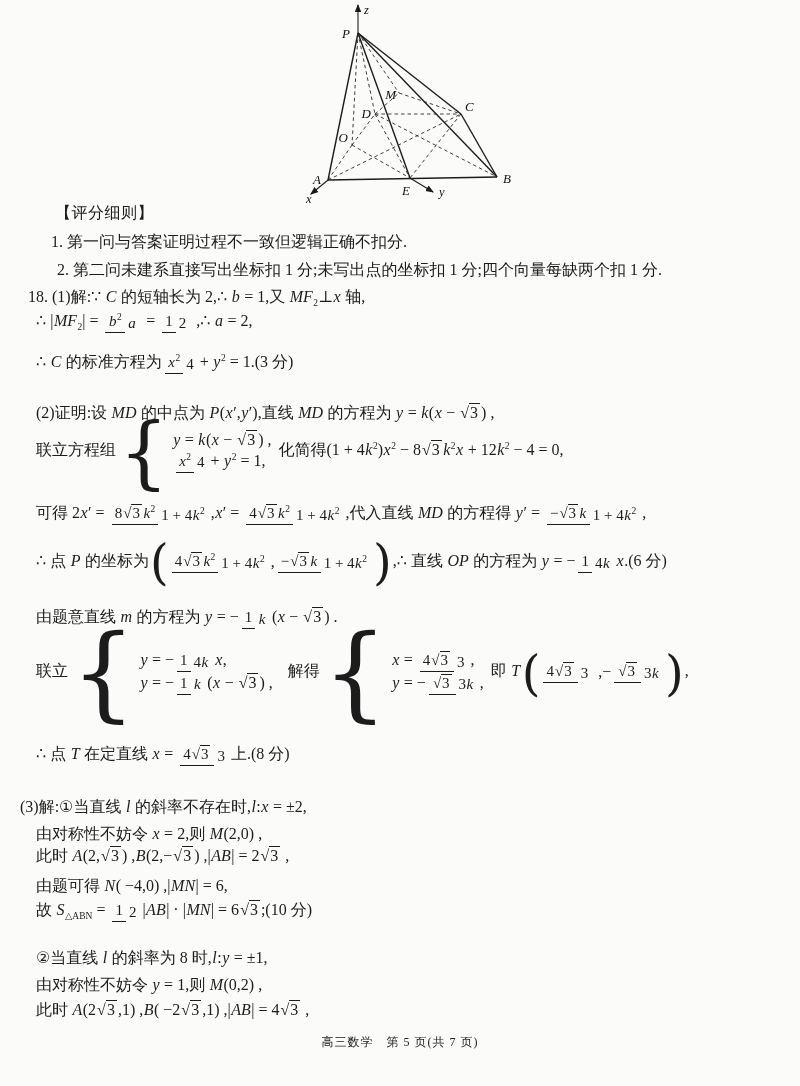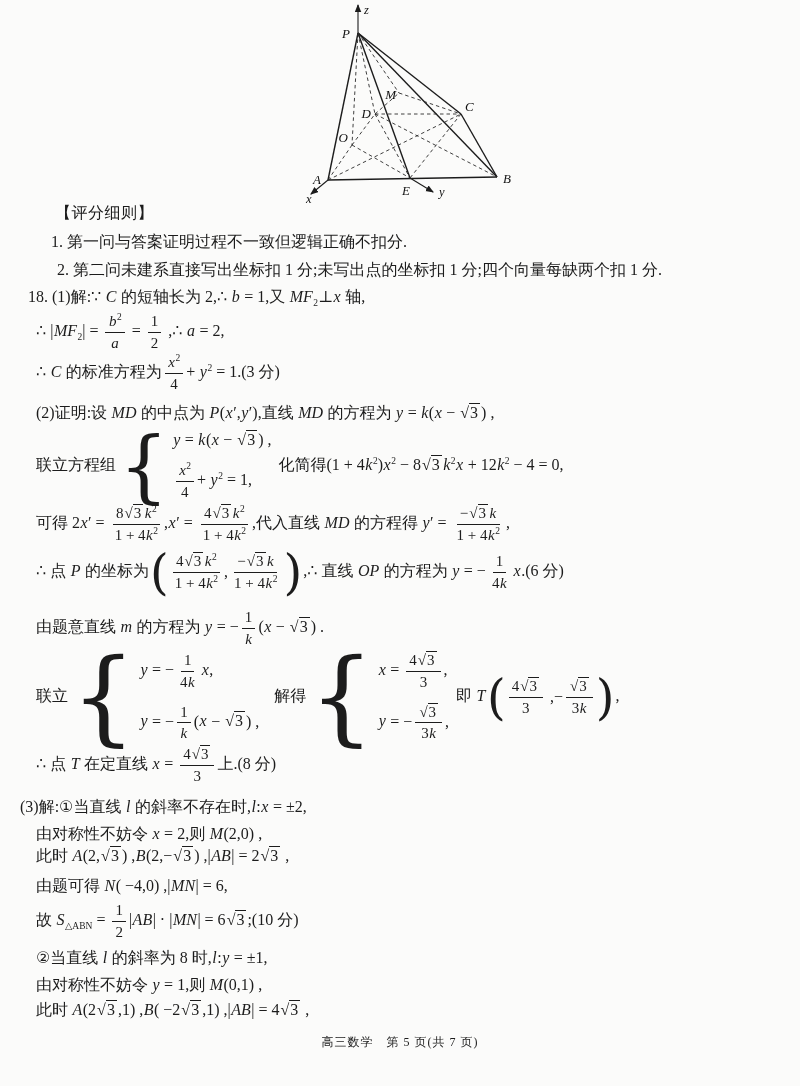--- a/index.html
+++ b/index.html
@@ -18,33 +18,33 @@
 
   .mline{
     position:absolute;white-space:pre;font-size:16px;line-height:1.3;
   }
   .mline.bold{font-weight:normal;letter-spacing:0.5px;}
   .cn{white-space:pre;}
   .var{font-style:italic;padding:0 0.5px;}
   sup{font-size:9.5px;line-height:0;}
   sub{font-size:9.5px;line-height:0;}
   .frac{
-    display:inline-flex;flex-direction:column;align-items:center;
+    display:inline-flex;flex-direction:row;align-items:center;
     vertical-align:middle;margin:1px 3px;font-size:15px;line-height:1.25;
     text-align:center;
   }
   .frac .num,.frac .den{display:block;white-space:pre;padding:0 3px;line-height:1.25;}
   .frac .num{border-bottom:1.2px solid #1c1c1c;padding-bottom:1px;}
   .frac .den{padding-top:1px;}
   .sqrt{display:inline-flex;align-items:baseline;vertical-align:baseline;margin:0 1px;}
   .sqrt .rad{line-height:1;}
   .sqrt .arg{border-top:1.2px solid #1c1c1c;padding:0 2px 0 1px;line-height:1.1;}
   .cases{display:inline-flex;align-items:center;vertical-align:middle;margin:0 3px;}
   .cases .brace{line-height:0;font-family:"DejaVu Serif","Liberation Serif",serif;font-weight:400;margin-right:4px;}
-  .cases .rows{display:inline-flex;flex-direction:column;align-items:flex-start;row-gap:9px;}
+  .cases .rows{display:inline-flex;flex-direction:column;align-items:flex-start;}
   .cases .row{display:block;white-space:pre;}
   .bgroup{display:inline-flex;align-items:center;vertical-align:middle;margin:0 1px;}
   .bgroup .bp{line-height:0;font-family:"DejaVu Serif","Liberation Serif",serif;}
   .bgroup .bgc{display:inline-flex;align-items:center;white-space:pre;}
   #page-footer{
     position:absolute;left:0;top:1034px;width:100%;text-align:center;
     font-size:12px;letter-spacing:1px;
   }
 </style>
 </head>
@@ -110,17 +110,17 @@
     <div class="mline" style="left: 36px; top: 551px;"><span class="cn">∴ 点 </span><span class="var">P</span><span class="cn"> 的坐标为</span><span class="bgroup"><span class="bp" style="font-size: 48px;">(</span><span class="bgc"><span class="frac"><span class="num"><span class="cn">4</span><span class="sqrt"><span class="rad">√</span><span class="arg"><span class="cn">3</span></span></span><span class="var">k</span><sup>2</sup></span><span class="den"><span class="cn">1 + 4</span><span class="var">k</span><sup>2</sup></span></span><span class="cn">,</span><span class="frac"><span class="num"><span class="cn">−</span><span class="sqrt"><span class="rad">√</span><span class="arg"><span class="cn">3</span></span></span><span class="var">k</span></span><span class="den"><span class="cn">1 + 4</span><span class="var">k</span><sup>2</sup></span></span></span><span class="bp" style="font-size: 48px;">)</span></span><span class="cn">,∴ 直线 </span><span class="var">OP</span><span class="cn"> 的方程为 </span><span class="var">y</span><span class="cn"> = −</span><span class="frac"><span class="num"><span class="cn">1</span></span><span class="den"><span class="cn">4</span><span class="var">k</span></span></span><span class="var">x</span><span class="cn">.(6 分)</span></div>
     <div class="mline" style="left: 36px; top: 607px;"><span class="cn">由题意直线 </span><span class="var">m</span><span class="cn"> 的方程为 </span><span class="var">y</span><span class="cn"> = −</span><span class="frac"><span class="num"><span class="cn">1</span></span><span class="den"><span class="var">k</span></span></span><span class="cn">(</span><span class="var">x</span><span class="cn"> − </span><span class="sqrt"><span class="rad">√</span><span class="arg"><span class="cn">3</span></span></span><span class="cn">) .</span></div>
     <div class="mline" style="left: 36px; top: 650px;"><span class="cn">联立</span><span class="cases"><span class="brace" style="font-size: 102px;">{</span><span class="rows"><span class="row"><span class="var">y</span><span class="cn"> = −</span><span class="frac"><span class="num"><span class="cn">1</span></span><span class="den"><span class="cn">4</span><span class="var">k</span></span></span><span class="var">x</span><span class="cn">,</span></span><span class="row"><span class="var">y</span><span class="cn"> = −</span><span class="frac"><span class="num"><span class="cn">1</span></span><span class="den"><span class="var">k</span></span></span><span class="cn">(</span><span class="var">x</span><span class="cn"> − </span><span class="sqrt"><span class="rad">√</span><span class="arg"><span class="cn">3</span></span></span><span class="cn">) ,</span></span></span></span><span class="cn">   解得</span><span class="cases"><span class="brace" style="font-size: 102px;">{</span><span class="rows"><span class="row"><span class="var">x</span><span class="cn"> = </span><span class="frac"><span class="num"><span class="cn">4</span><span class="sqrt"><span class="rad">√</span><span class="arg"><span class="cn">3</span></span></span></span><span class="den"><span class="cn">3</span></span></span><span class="cn">,</span></span><span class="row"><span class="var">y</span><span class="cn"> = −</span><span class="frac"><span class="num"><span class="sqrt"><span class="rad">√</span><span class="arg"><span class="cn">3</span></span></span></span><span class="den"><span class="cn">3</span><span class="var">k</span></span></span><span class="cn">,</span></span></span></span><span class="cn"> 即 </span><span class="var">T</span><span class="bgroup"><span class="bp" style="font-size: 48px;">(</span><span class="bgc"><span class="frac"><span class="num"><span class="cn">4</span><span class="sqrt"><span class="rad">√</span><span class="arg"><span class="cn">3</span></span></span></span><span class="den"><span class="cn">3</span></span></span><span class="cn"> ,−</span><span class="frac"><span class="num"><span class="sqrt"><span class="rad">√</span><span class="arg"><span class="cn">3</span></span></span></span><span class="den"><span class="cn">3</span><span class="var">k</span></span></span></span><span class="bp" style="font-size: 48px;">)</span></span><span class="cn">,</span></div>
     <div class="mline" style="left: 36px; top: 744px;"><span class="cn">∴ 点 </span><span class="var">T</span><span class="cn"> 在定直线 </span><span class="var">x</span><span class="cn"> = </span><span class="frac"><span class="num"><span class="cn">4</span><span class="sqrt"><span class="rad">√</span><span class="arg"><span class="cn">3</span></span></span></span><span class="den"><span class="cn">3</span></span></span><span class="cn">上.(8 分)</span></div>
     <div class="mline" style="left: 20px; top: 797px;"><span class="cn">(3)解:①当直线 </span><span class="var">l</span><span class="cn"> 的斜率不存在时,</span><span class="var">l</span><span class="cn">:</span><span class="var">x</span><span class="cn"> = ±2,</span></div>
     <div class="mline" style="left: 36px; top: 824px;"><span class="cn">由对称性不妨令 </span><span class="var">x</span><span class="cn"> = 2,则 </span><span class="var">M</span><span class="cn">(2,0) ,</span></div>
     <div class="mline" style="left: 36px; top: 846px;"><span class="cn">此时 </span><span class="var">A</span><span class="cn">(2,</span><span class="sqrt"><span class="rad">√</span><span class="arg"><span class="cn">3</span></span></span><span class="cn">) ,</span><span class="var">B</span><span class="cn">(2,−</span><span class="sqrt"><span class="rad">√</span><span class="arg"><span class="cn">3</span></span></span><span class="cn">) ,|</span><span class="var">AB</span><span class="cn">| = 2</span><span class="sqrt"><span class="rad">√</span><span class="arg"><span class="cn">3</span></span></span><span class="cn"> ,</span></div>
     <div class="mline" style="left: 36px; top: 876px;"><span class="cn">由题可得 </span><span class="var">N</span><span class="cn">( −4,0) ,|</span><span class="var">MN</span><span class="cn">| = 6,</span></div>
     <div class="mline" style="left: 36px; top: 900px;"><span class="cn">故 </span><span class="var">S</span><sub>△ABN</sub><span class="cn"> = </span><span class="frac"><span class="num"><span class="cn">1</span></span><span class="den"><span class="cn">2</span></span></span><span class="cn">|</span><span class="var">AB</span><span class="cn">| · |</span><span class="var">MN</span><span class="cn">| = 6</span><span class="sqrt"><span class="rad">√</span><span class="arg"><span class="cn">3</span></span></span><span class="cn">;(10 分)</span></div>
     <div class="mline" style="left: 36px; top: 948px;"><span class="cn">②当直线 </span><span class="var">l</span><span class="cn"> 的斜率为 8 时,</span><span class="var">l</span><span class="cn">:</span><span class="var">y</span><span class="cn"> = ±1,</span></div>
-    <div class="mline" style="left: 36px; top: 975px;"><span class="cn">由对称性不妨令 </span><span class="var">y</span><span class="cn"> = 1,则 </span><span class="var">M</span><span class="cn">(0,1) ,</span></div>
+    <div class="mline" style="left: 36px; top: 975px;"><span class="cn">由对称性不妨令 </span><span class="var">y</span><span class="cn"> = 1,则 </span><span class="var">M</span><span class="cn">(0,2) ,</span></div>
     <div class="mline" style="left: 36px; top: 1000px;"><span class="cn">此时 </span><span class="var">A</span><span class="cn">(2</span><span class="sqrt"><span class="rad">√</span><span class="arg"><span class="cn">3</span></span></span><span class="cn">,1) ,</span><span class="var">B</span><span class="cn">( −2</span><span class="sqrt"><span class="rad">√</span><span class="arg"><span class="cn">3</span></span></span><span class="cn">,1) ,|</span><span class="var">AB</span><span class="cn">| = 4</span><span class="sqrt"><span class="rad">√</span><span class="arg"><span class="cn">3</span></span></span><span class="cn"> ,</span></div>
   </div>
 
 <div id="page-footer">高三数学　第 5 页(共 7 页)</div>
 
 </body></html>

